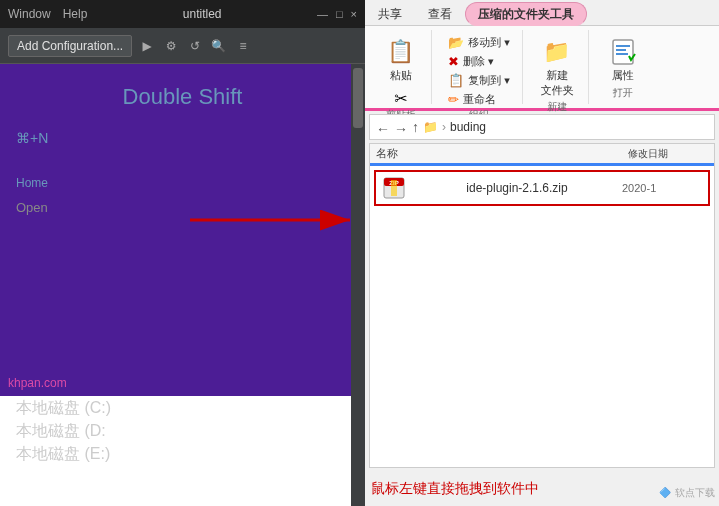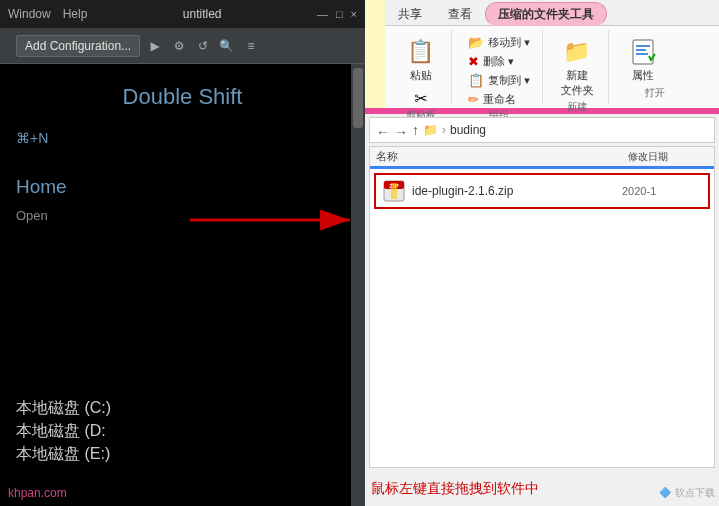--- a/index.html
+++ b/index.html
@@ -2,22 +2,22 @@
 <html><head>
   <meta charset="utf-8">
   <style>
     * { margin: 0; padding: 0; box-sizing: border-box; }
     body { width: 719px; height: 506px; overflow: hidden; font-family: 'Segoe UI', Arial, sans-serif; position: relative; }
 
     
     .ide-panel {
       position: absolute;
       left: 0; top: 0;
-      width: 365px; height: 506px;
-      background: #000000;
+      width: 365px; height: 396px;
+      background: #4c1d95;
       color: #ccc;
     }
 
     
     .ide-titlebar {
       height: 28px;
       background: #1e1e1e;
       display: flex;
       align-items: center;
       justify-content: space-between;
@@ -39,21 +39,21 @@
       gap: 8px;
       font-size: 11px;
     }
 
     
     .ide-toolbar {
       height: 36px;
       background: #3c3f41;
       display: flex;
       align-items: center;
-      padding: 0 16px;
+      padding: 0 8px;
       gap: 6px;
       border-bottom: 1px solid #555;
     }
     .add-config-btn {
       background: #4c5052;
       border: 1px solid #666;
       color: #e0e0e0;
       font-size: 12px;
       padding: 3px 8px;
       cursor: pointer;
@@ -87,21 +87,21 @@
 
     .ide-new-item {
       color: #6897bb;
       font-size: 14px;
       margin-bottom: 30px;
       cursor: pointer;
     }
 
     .ide-open-link {
       color: #6897bb;
-      font-size: 19px;
+      font-size: 12px;
       margin-top: 10px;
       cursor: pointer;
     }
 
     .ide-label {
       color: #888;
       font-size: 13px;
       margin-top: 10px;
     }
 
@@ -120,23 +120,22 @@
       position: absolute;
       right: 0; top: 0;
       width: 354px; height: 506px;
       background: #f0f0f0;
       display: flex;
       flex-direction: column;
     }
 
     
     .ribbon {
-      background: #fef9c3;
-      border-bottom: 6px solid #ec4899;
-      padding-left: 20px;
+      background: #ef4444;
+      border-bottom: 3px solid #ec4899;
     }
 
     .ribbon-tabs {
       display: flex;
       background: #f0f0f0;
       border-bottom: 1px solid #ccc;
       height: 26px;
       align-items: flex-end;
     }
     .ribbon-tab {
@@ -167,21 +166,21 @@
     }
 
     .ribbon-group {
       display: flex;
       flex-direction: column;
       align-items: center;
       border-right: 1px solid #e0e0e0;
       padding: 4px 8px;
       min-width: 50px;
     }
-    .ribbon-group:last-child { border-right: none; align-items: flex-end; }
+    .ribbon-group:last-child { border-right: none; }
 
     .ribbon-group-label {
       font-size: 10px;
       color: #666;
       margin-top: auto;
     }
 
     .ribbon-large-btn {
       display: flex;
       flex-direction: column;
@@ -281,20 +280,21 @@
       width: 24px; height: 24px;
       margin-right: 6px;
       display: flex; align-items: center; justify-content: center;
       font-size: 18px;
     }
 
     .file-name {
       flex: 1;
       font-size: 12px;
       color: #333;
+      text-align: center;
     }
 
     .file-date {
       font-size: 11px;
       color: #666;
       width: 80px;
     }
 
     
     .instruction-text {

